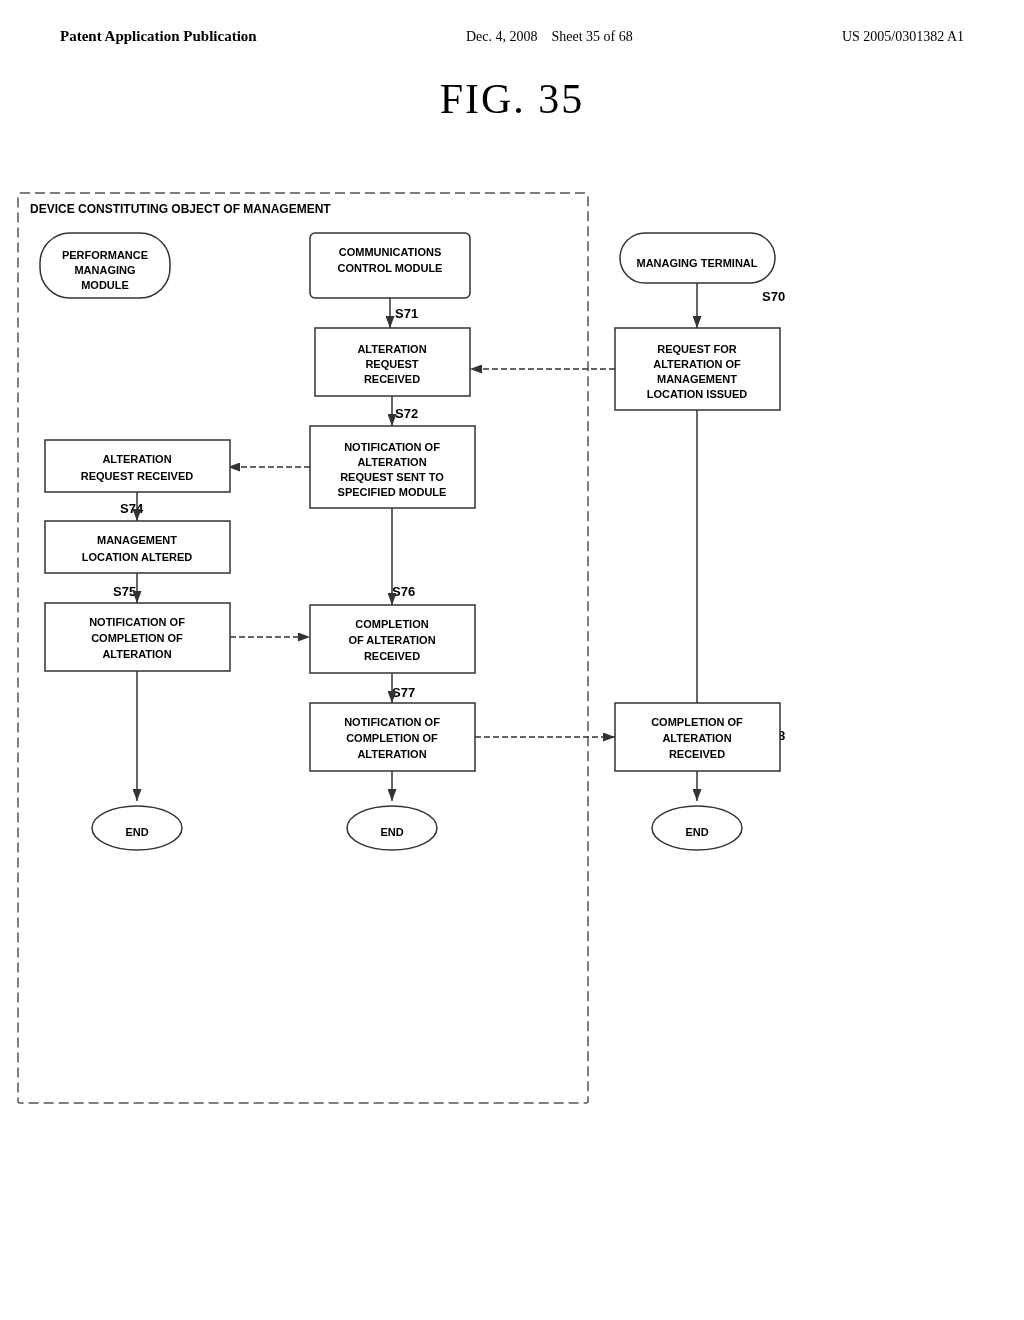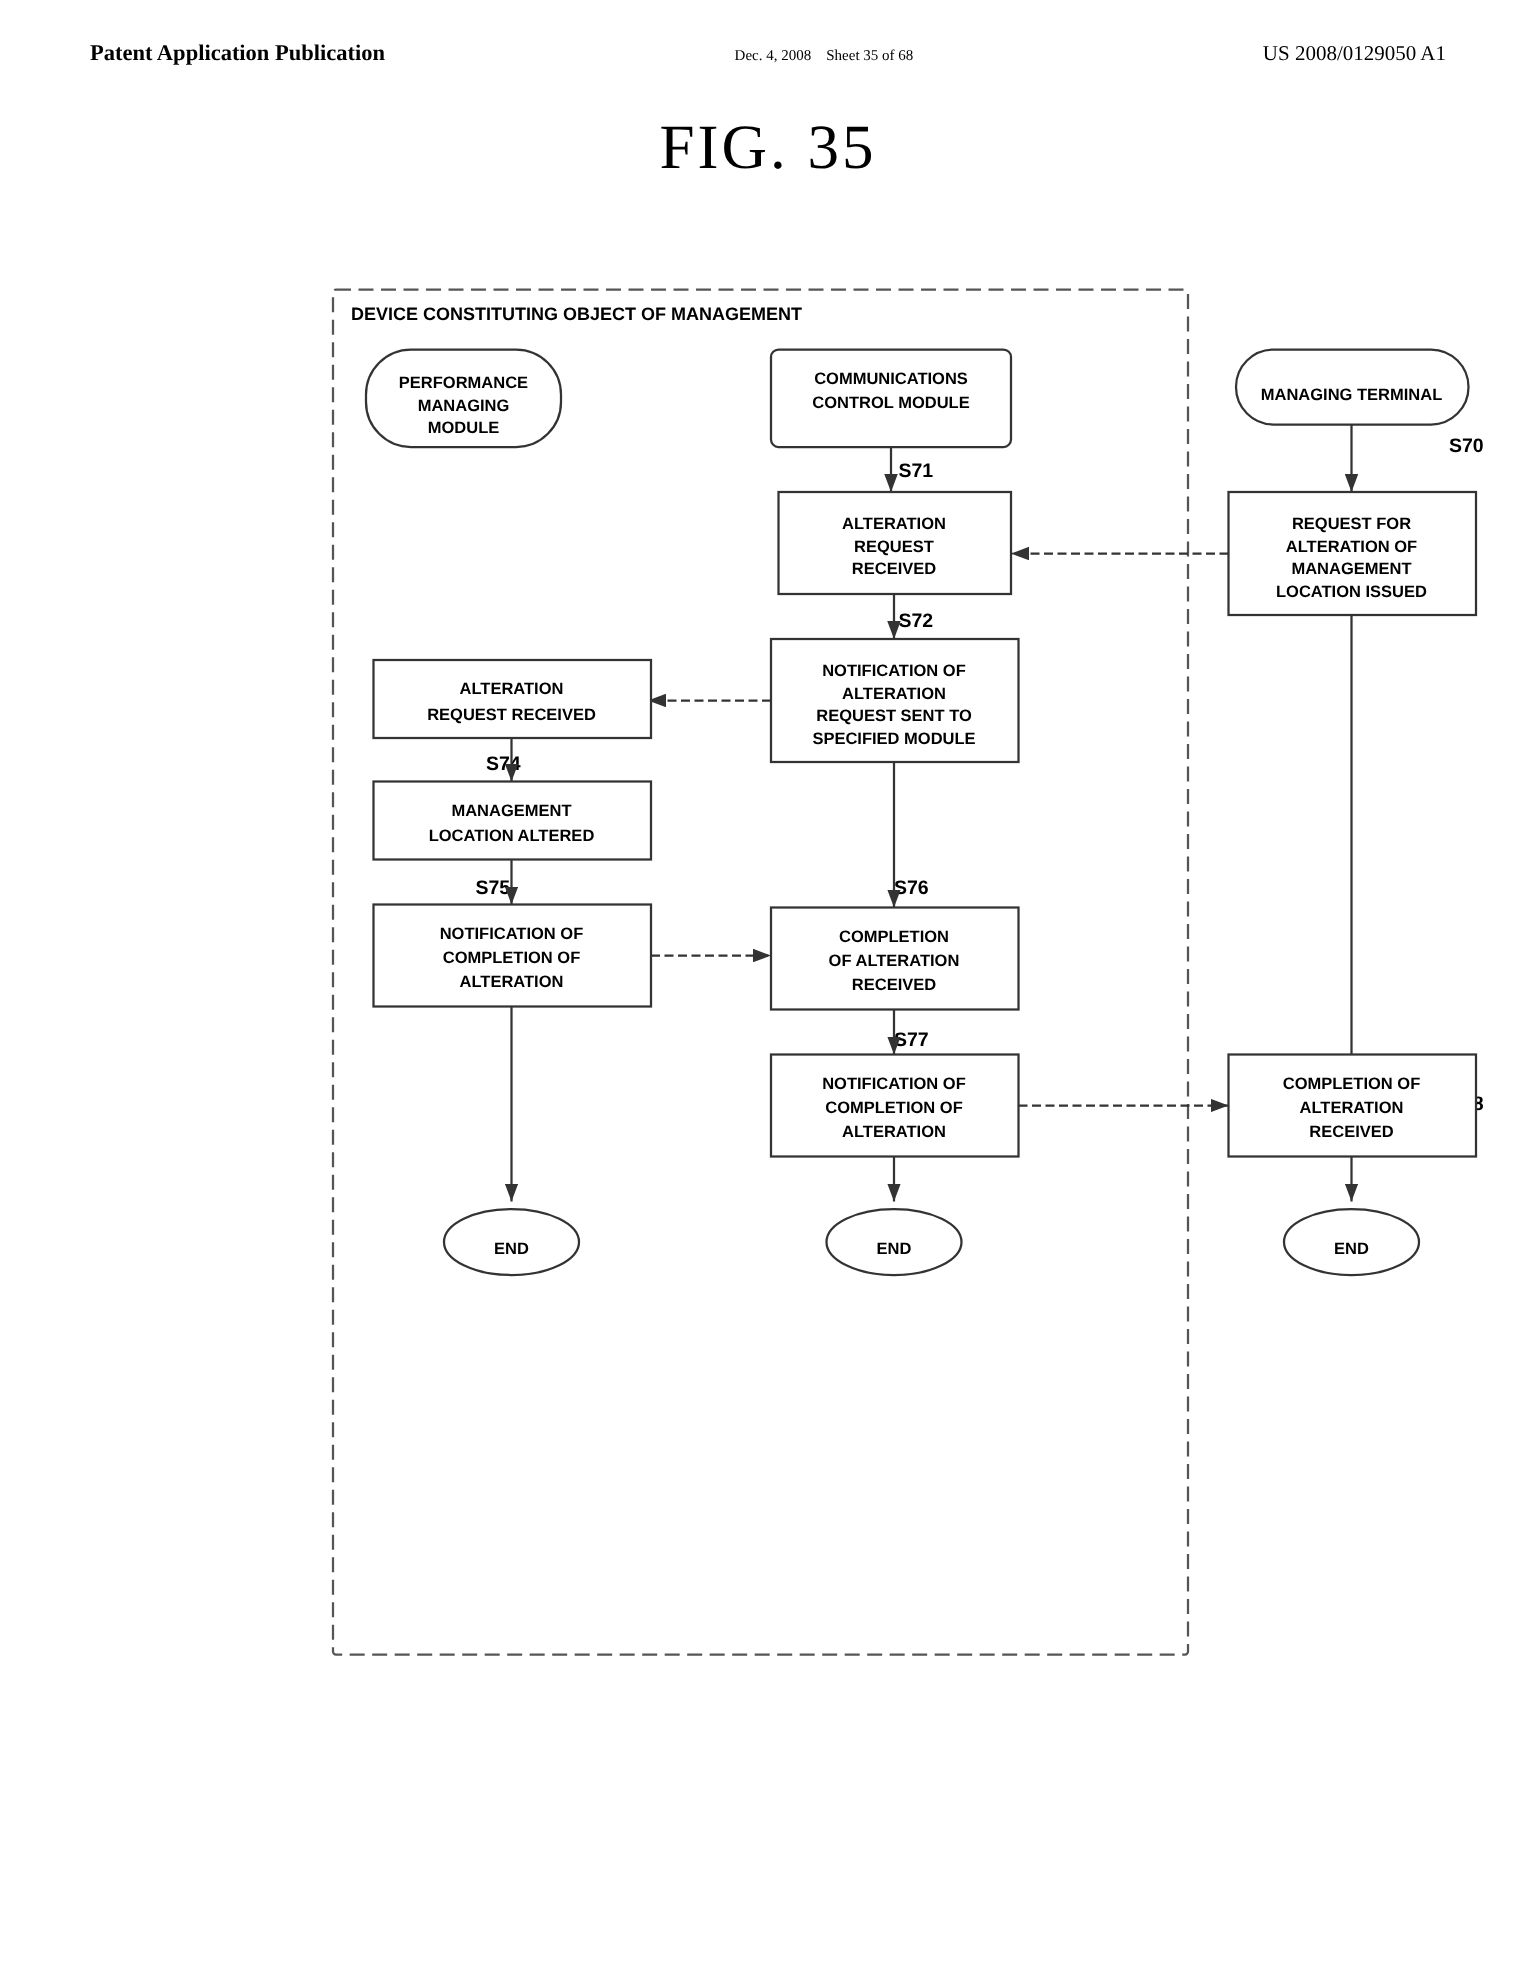--- a/index.html
+++ b/index.html
@@ -13,37 +13,37 @@
 
     
     .page-header {
       display: flex;
       justify-content: space-between;
       align-items: baseline;
       padding: 28px 60px 0 60px;
       font-size: 14px;
     }
     .header-left { font-weight: bold; font-size: 15px; }
-    .header-center { font-size: 10px; font-family: Liberation Serif, serif; }
+    .header-center { font-size: 14px; font-family: Liberation Serif, serif; }
     .header-right { font-size: 14px; }
 
     
     .fig-title {
       text-align: center;
       font-size: 42px;
       font-weight: normal;
       margin-top: 30px;
       margin-bottom: 20px;
       letter-spacing: 2px;
     }
 
     
     .diagram-wrapper {
       display: flex;
-      justify-content: flex-end;
+      justify-content: flex-start;
       margin-top: 10px;
     }
 
     .diagram-svg {
       width: 820px;
       height: 980px;
     }
 
     
     .box-text {
@@ -61,21 +61,21 @@
   </style>
 </head>
 <body>
 
 <div class="page-header">
   <span class="header-left">Patent Application Publication</span>
   <span class="header-center">
     <span>Dec. 4, 2008</span>&nbsp;&nbsp;&nbsp;
     <span>Sheet 35 of 68</span>
   </span>
-  <span class="header-right">US 2008/0129050 A1</span>
+  <span class="header-right">US 2005/0301382 A1</span>
 </div>
 
 <div class="fig-title">FIG. 35</div>
 
 <div class="diagram-wrapper">
   <svg class="diagram-svg" viewBox="0 0 820 980">
 
     <rect x="18" y="50" width="570" height="910" fill="none" stroke="#555" stroke-width="1.5" stroke-dasharray="10,5" rx="2"></rect>
 
     <text x="30" y="70" font-family="Arial, sans-serif" font-size="12" font-weight="bold">DEVICE CONSTITUTING OBJECT OF MANAGEMENT</text>

